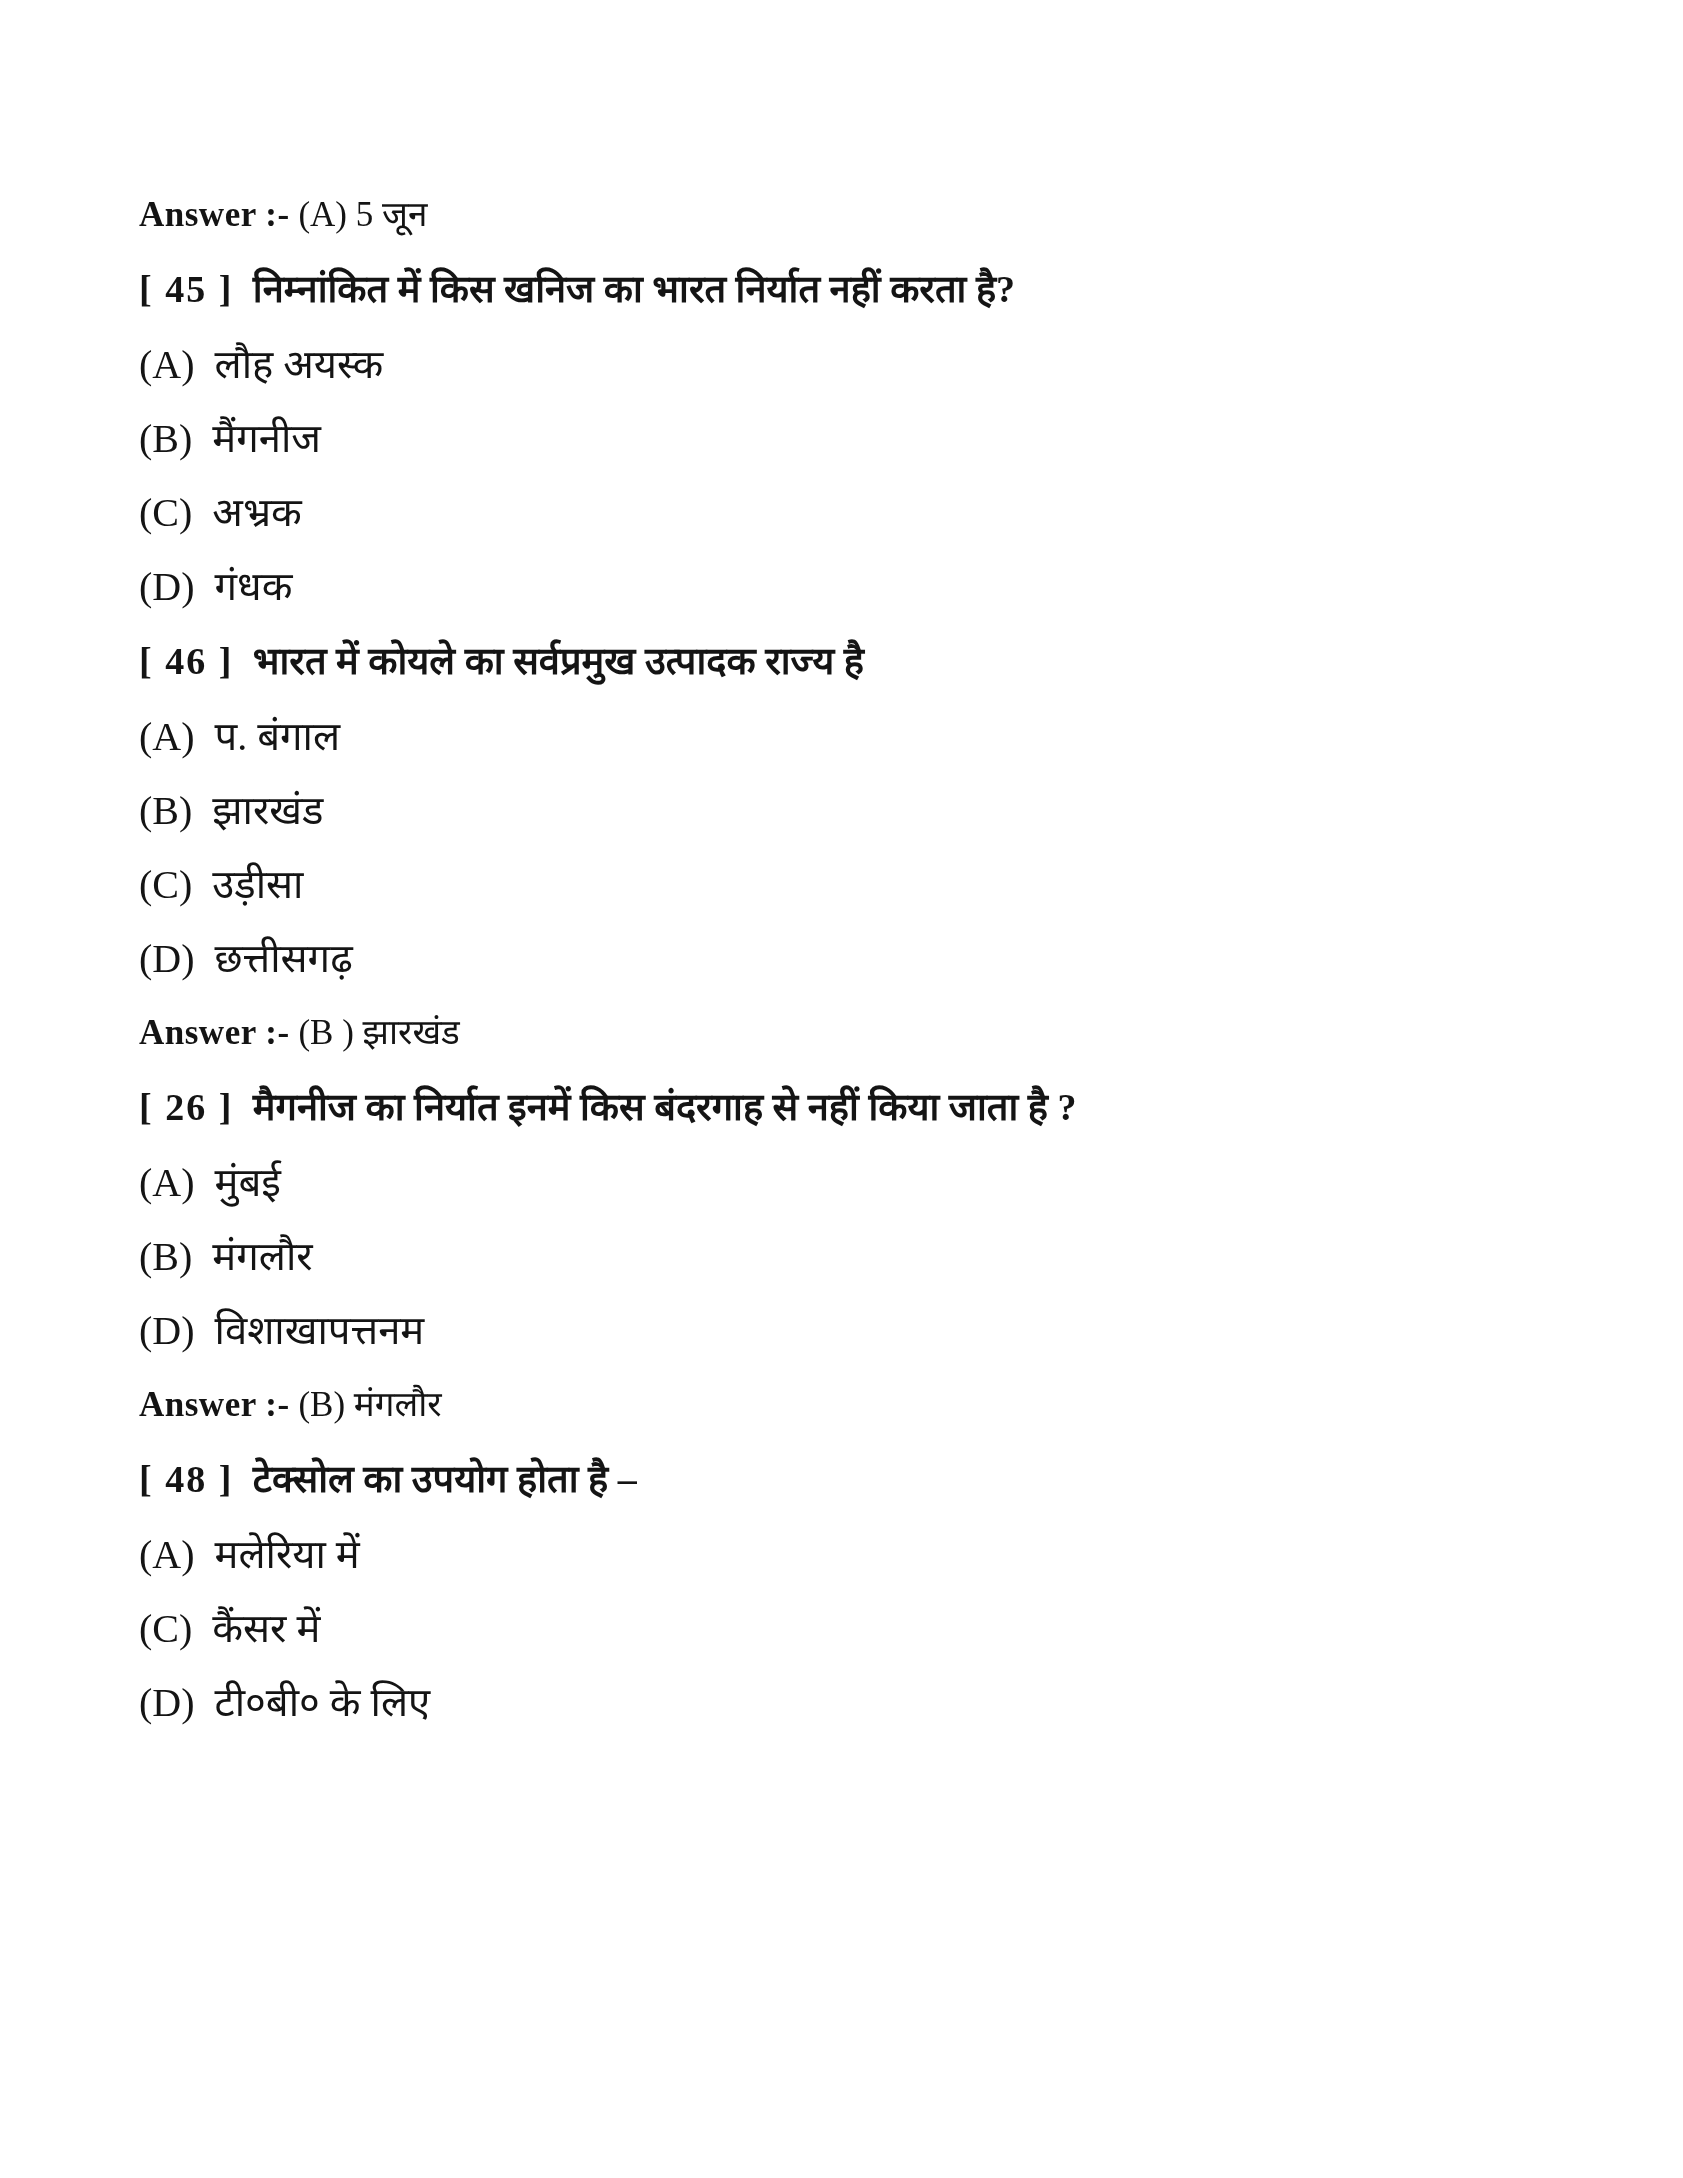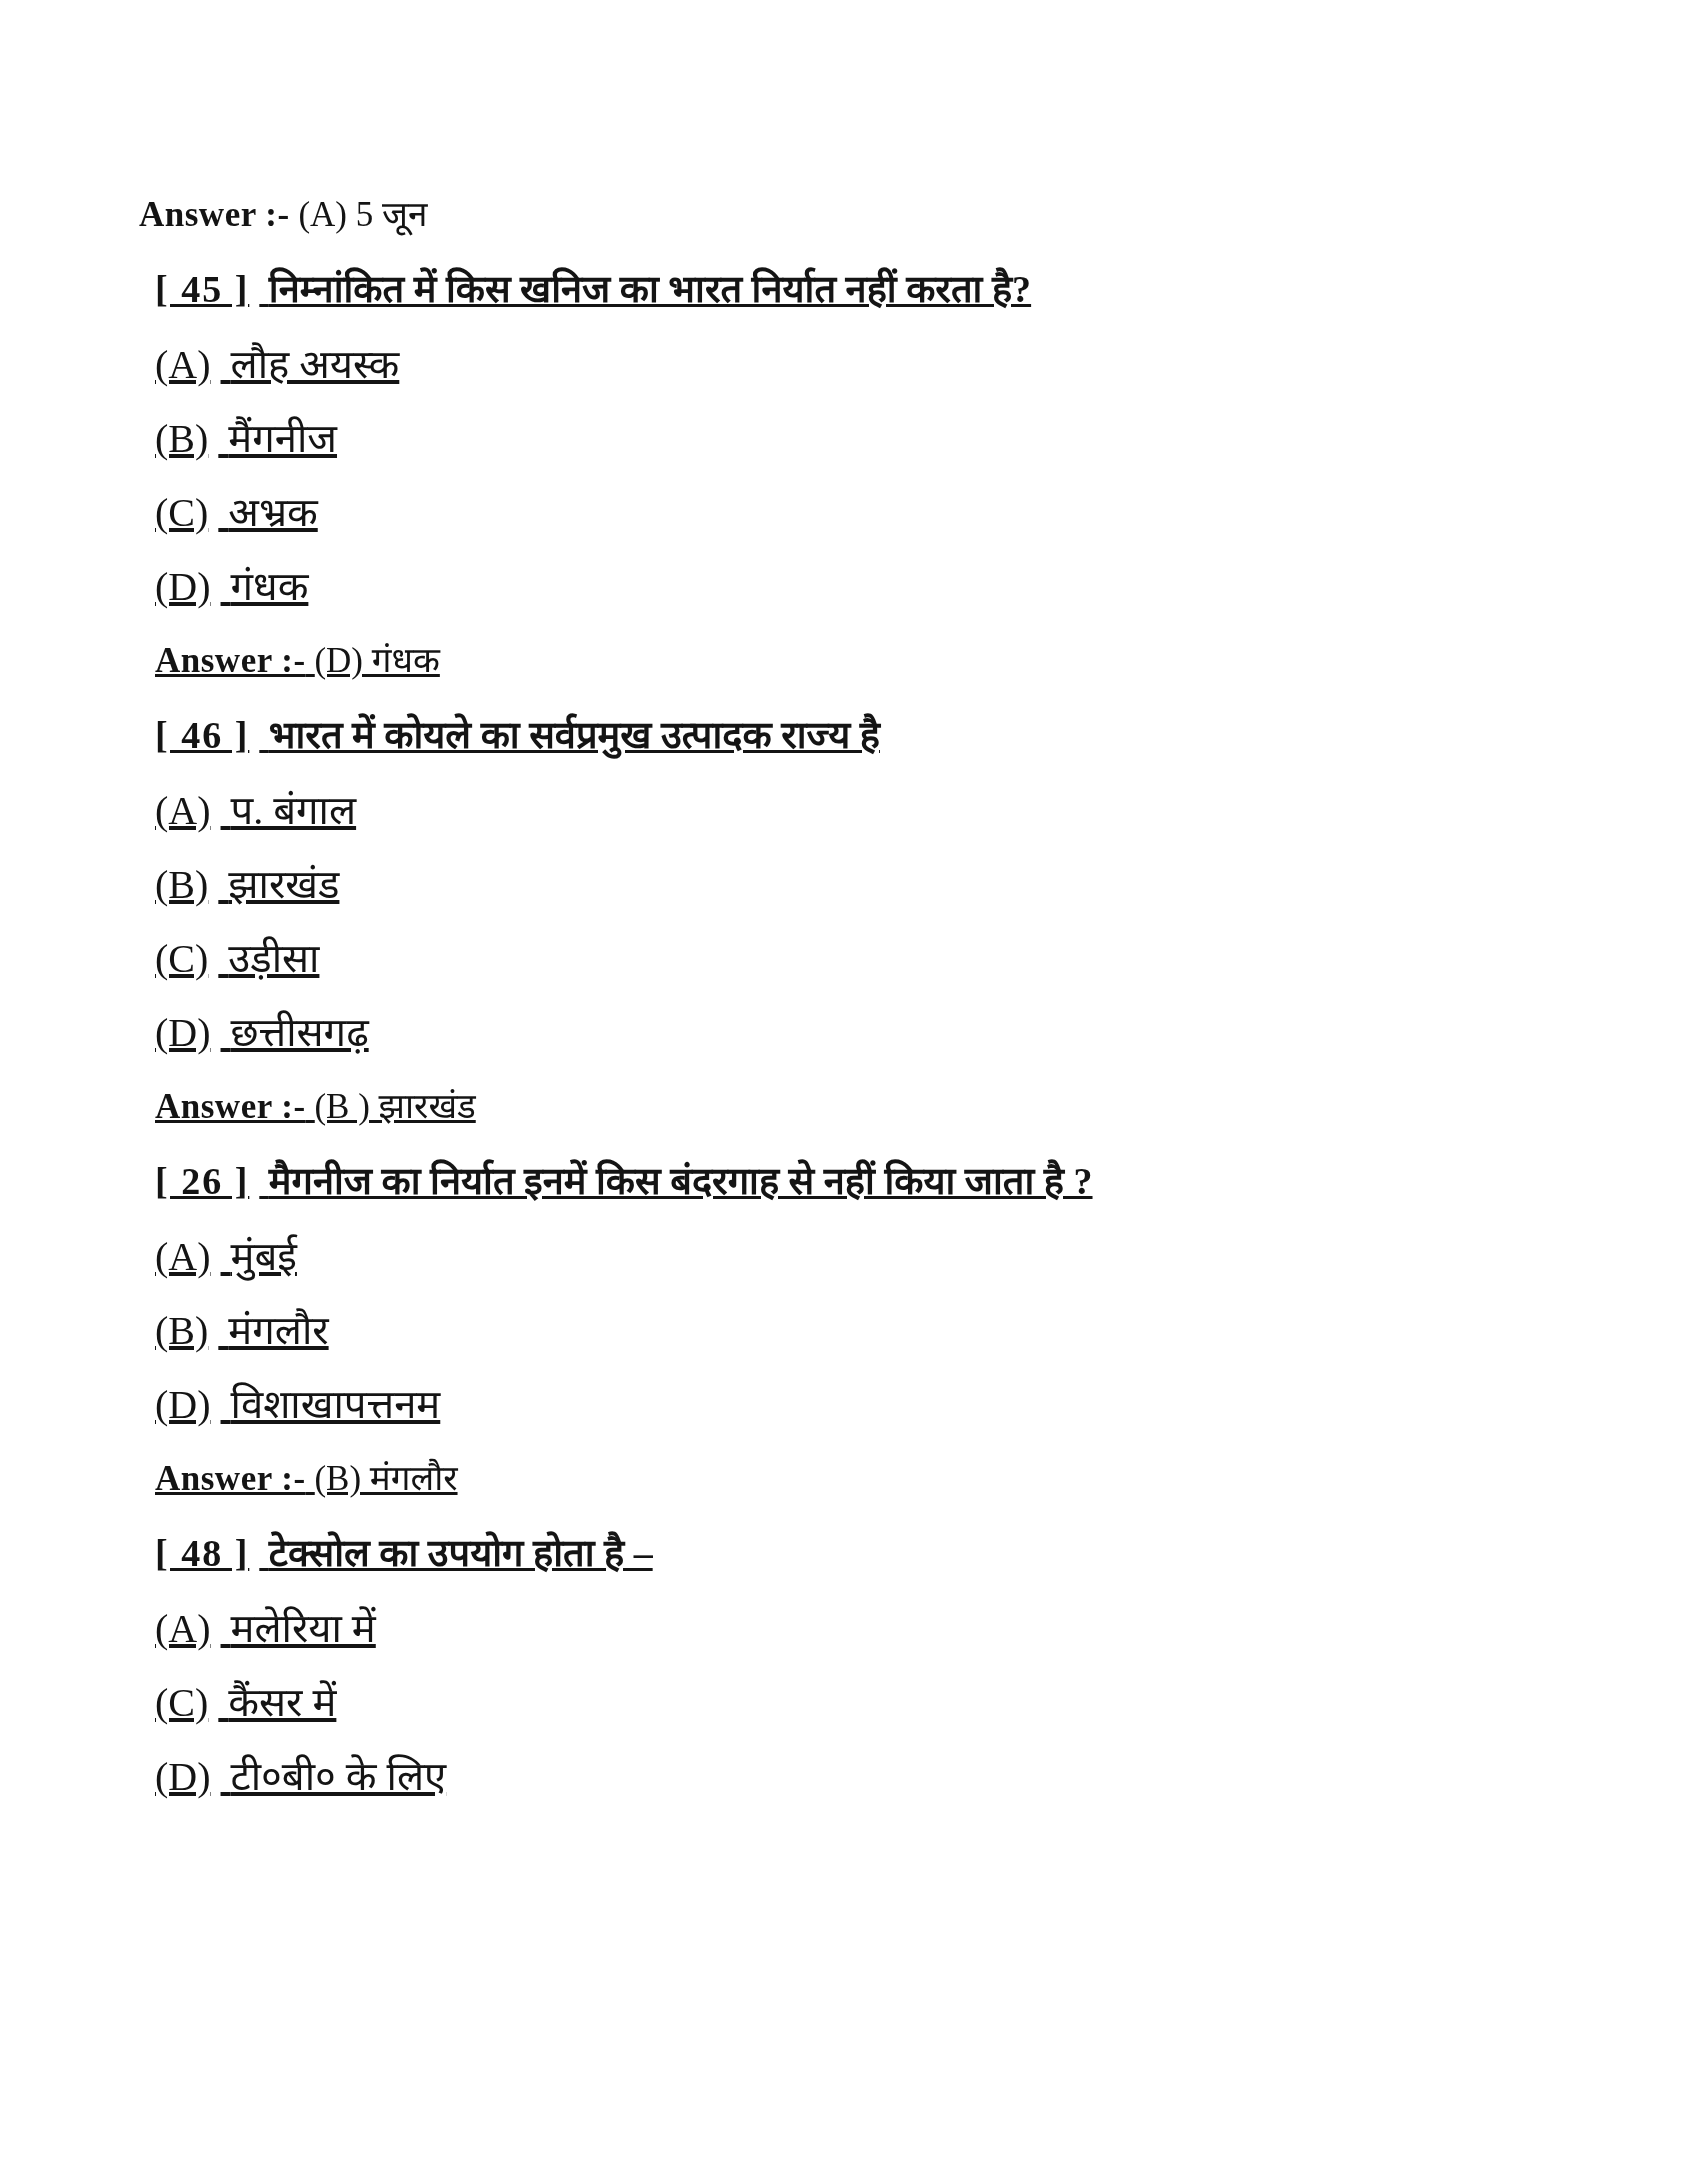--- a/index.html
+++ b/index.html
@@ -51,23 +51,22 @@
   }
   
   .option-line {
     font-size: 40px;
     font-weight: 400;
   }
   .option-label {
     margin-right: 10px;
   }
   section.question-block {
-    margin: 16px;
+    margin: 0;
     padding: 0;
-    text-decoration: underline;
   }
 </style>
 </head>
 <body>
 
 <div class="page">
 
   <p class="line answer-line">
     <span class="answer-label">Answer :-</span>
     <span class="answer-value">(A) 5 जून</span>
@@ -86,24 +85,20 @@
       <span class="option-label">(B)</span>
       <span class="option-text">मैंगनीज</span>
     </p>
     <p class="line option-line">
       <span class="option-label">(C)</span>
       <span class="option-text">अभ्रक</span>
     </p>
     <p class="line option-line">
       <span class="option-label">(D)</span>
       <span class="option-text">गंधक</span>
-    </p>
-    <p class="line answer-line">
-      <span class="answer-label">Answer :-</span>
-      <span class="answer-value">(D) गंधक</span>
     </p>
   </section>
 
   <section class="question-block">
     <h2 class="line question-line">
       <span class="question-number">[ 46 ]</span>
       <span class="question-text">भारत में कोयले का सर्वप्रमुख उत्पादक राज्य है</span>
     </h2>
     <p class="line option-line">
       <span class="option-label">(A)</span>

